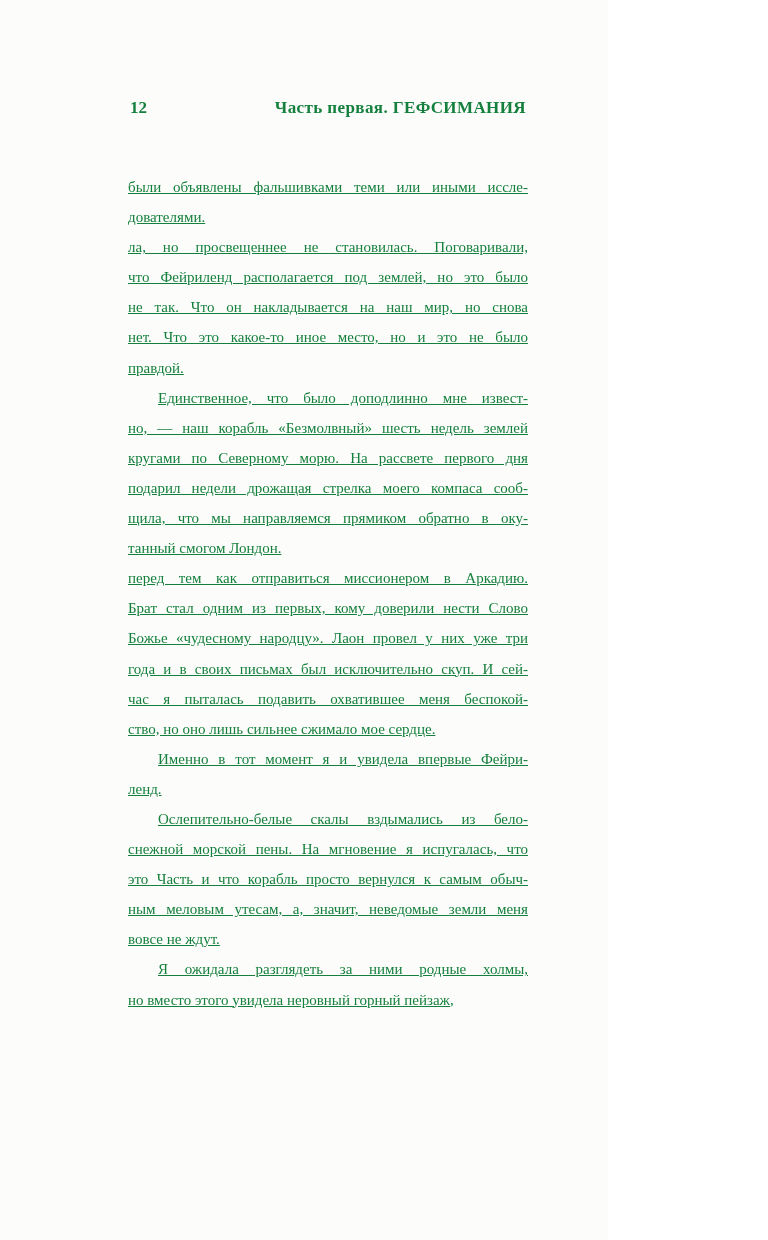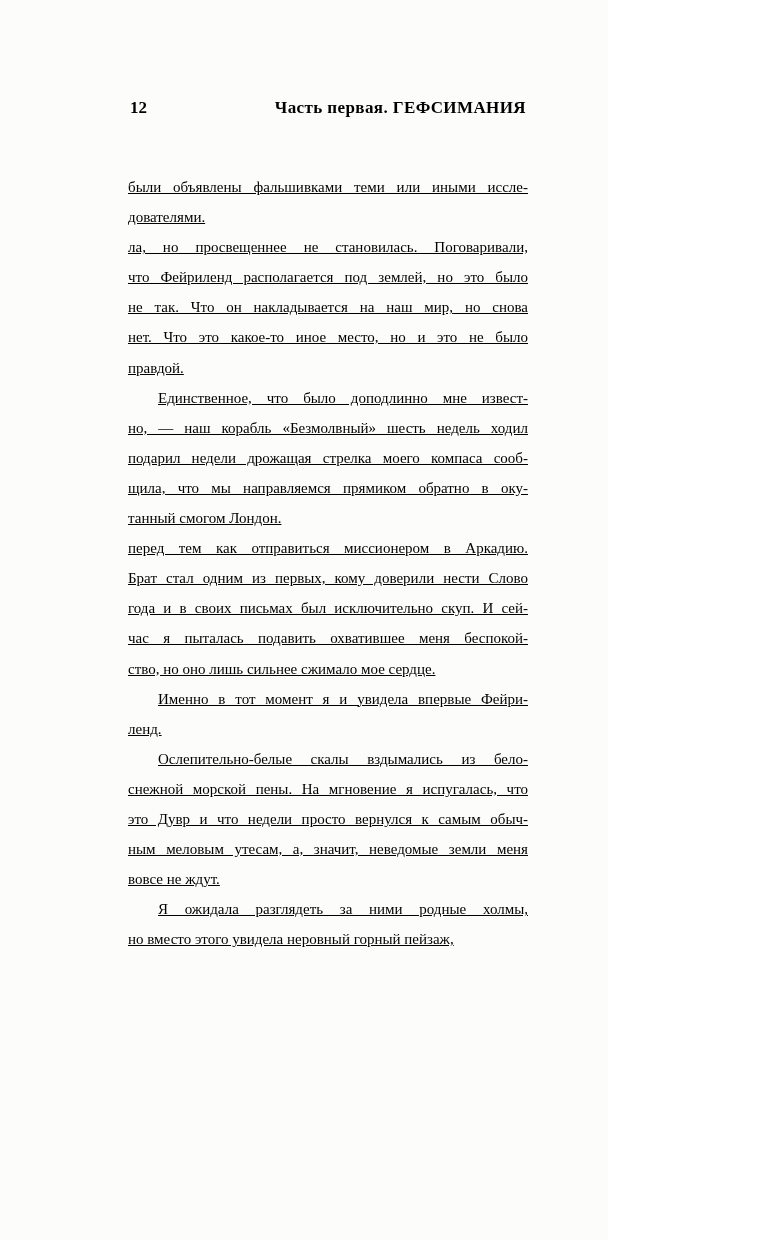--- a/index.html
+++ b/index.html
@@ -6,21 +6,21 @@
       margin: 0;
       padding: 0;
       background: #ffffff;
     }
     .page {
       position: relative;
       width: 608px;
       height: 1240px;
       background: #fcfcfa;
       font-family: "Liberation Serif", "DejaVu Serif", serif;
-      color: #000000;
+      color: #15803d;
       overflow: hidden;
       box-sizing: border-box;
     }
     .page-header {
       position: absolute;
       top: 98px;
       left: 128px;
       right: 82px;
       height: 24px;
       font-size: 17px;
@@ -78,40 +78,42 @@
       </div>
       <div class="para indent">
         <div class="line">ла, но просвещеннее не становилась. Поговаривали,</div>
         <div class="line">что Фейриленд располагается под землей, но это было</div>
         <div class="line">не так. Что он накладывается на наш мир, но снова</div>
         <div class="line">нет. Что это какое-то иное место, но и это не было</div>
         <div class="line last">правдой.</div>
       </div>
       <div class="para indent">
         <div class="line first">Единственное, что было доподлинно мне извест-</div>
-        <div class="line">но, — наш корабль «Безмолвный» шесть недель ходил</div>
+        <div class="line">но, — наш корабль «Безмолвный» шесть недель землей</div>
+        <div class="line">кругами по Северному морю. На рассвете первого дня</div>
         <div class="line">подарил недели дрожащая стрелка моего компаса сооб-</div>
         <div class="line">щила, что мы направляемся прямиком обратно в оку-</div>
         <div class="line last">танный смогом Лондон.</div>
       </div>
       <div class="para indent">
         <div class="line">перед тем как отправиться миссионером в Аркадию.</div>
         <div class="line">Брат стал одним из первых, кому доверили нести Слово</div>
+        <div class="line">Божье «чудесному народцу». Лаон провел у них уже три</div>
         <div class="line">года и в своих письмах был исключительно скуп. И сей-</div>
         <div class="line">час я пыталась подавить охватившее меня беспокой-</div>
         <div class="line last">ство, но оно лишь сильнее сжимало мое сердце.</div>
       </div>
       <div class="para indent">
         <div class="line first">Именно в тот момент я и увидела впервые Фейри-</div>
         <div class="line last">ленд.</div>
       </div>
       <div class="para indent">
         <div class="line first">Ослепительно-белые скалы вздымались из бело-</div>
         <div class="line">снежной морской пены. На мгновение я испугалась, что</div>
-        <div class="line">это Дувр и что недели просто вернулся к самым обыч-</div>
+        <div class="line">это Часть и что корабль просто вернулся к самым обыч-</div>
         <div class="line">ным меловым утесам, а, значит, неведомые земли меня</div>
         <div class="line last">вовсе не ждут.</div>
       </div>
       <div class="para indent">
         <div class="line first">Я ожидала разглядеть за ними родные холмы,</div>
         <div class="line last">но вместо этого увидела неровный горный пейзаж,</div>
       </div>
     </div>
 </div>
 

